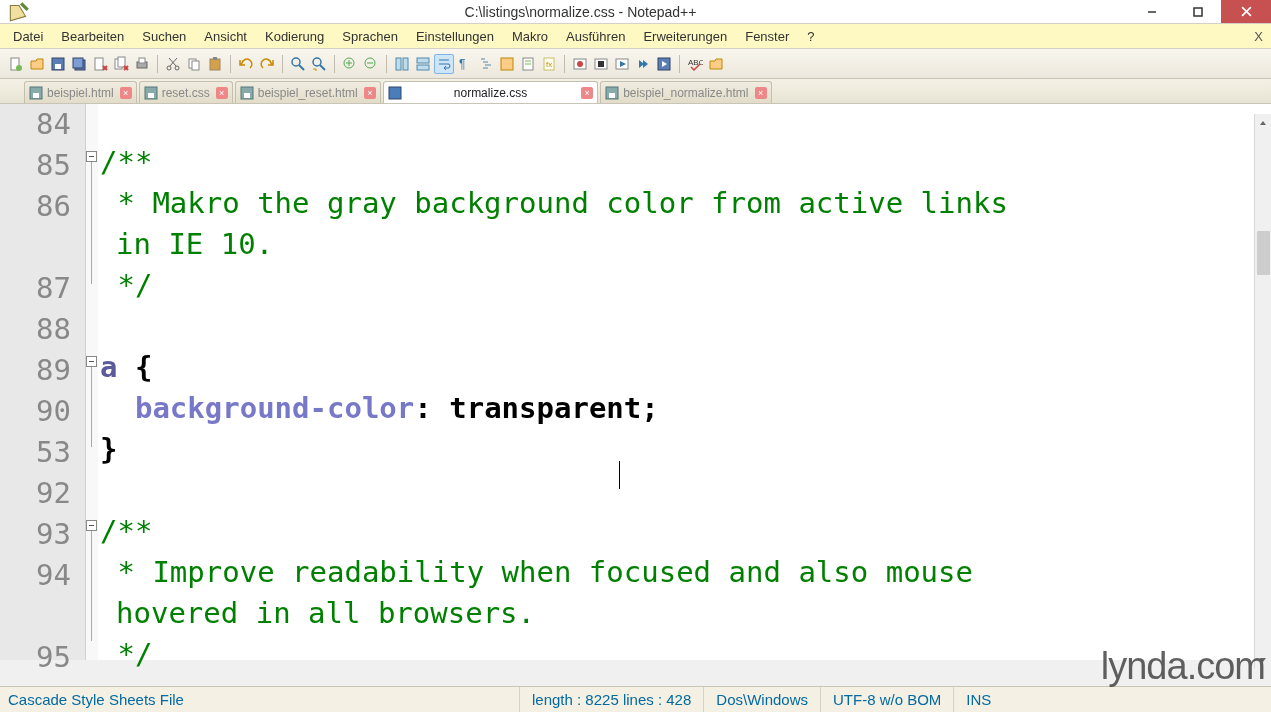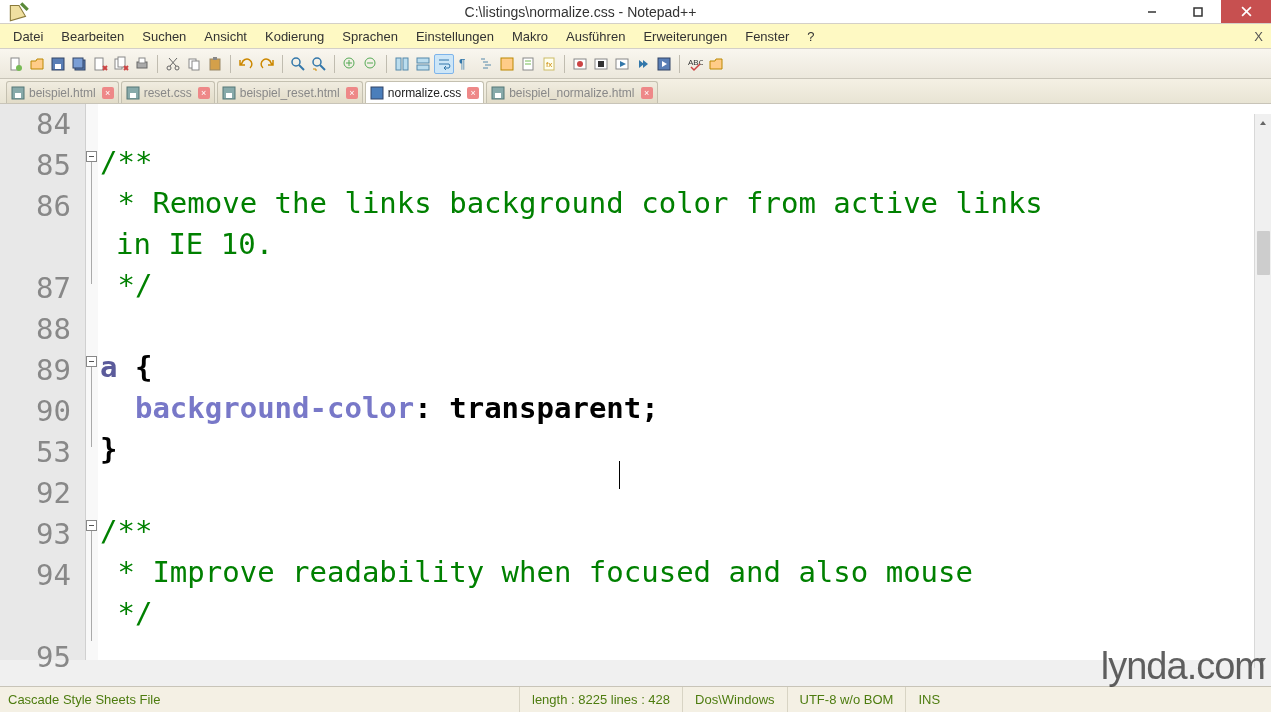--- a/index.html
+++ b/index.html
@@ -20,23 +20,23 @@
 .menu-close-x { position:absolute; right:8px; font-size:13px; color:#555; }
 
 
 .toolbar { height:30px; background:linear-gradient(#f9f6ef,#ece8dc); display:flex; align-items:center; padding:0 6px; gap:1px; border-bottom:1px solid #c8c4b8; }
 .tb-btn { width:20px; height:20px; display:flex; align-items:center; justify-content:center; border:1px solid transparent; border-radius:2px; }
 .tb-btn svg { width:16px; height:16px; }
 .tb-btn.active { background:#cde6f7; border-color:#7eb4ea; }
 .tb-sep { width:1px; height:18px; background:#c0bcb0; margin:0 4px; }
 
 
-.tabbar { height:25px; background:linear-gradient(#f4f0e4,#e8e4d4); display:flex; align-items:flex-end; padding:0 6px; border-bottom:1px solid #c8c4b8; }
+.tabbar { height:25px; background:linear-gradient(#f4f0e4,#e8e4d4); display:flex; align-items:flex-end; padding:0 24px; border-bottom:1px solid #c8c4b8; }
 .file-tab { height:22px; background:linear-gradient(#f0ece0,#e2dcc8); border:1px solid #c4c0b0; border-bottom:none; border-radius:3px 3px 0 0; display:flex; align-items:center; padding:0 4px 0 4px; margin-right:2px; font-size:12px; color:#888; position:relative; }
-.file-tab.active { background:#fff; color:#222; font-weight:500; z-index:2; }
+.file-tab.active { background:#fff; color:#222; font-weight:500; z-index:2;gap:48px; }
 .file-tab .save-ico { width:14px; height:14px; margin-right:4px; }
 .file-tab .tab-x { margin-left:6px; width:12px; height:12px; background:#e88; border-radius:2px; display:flex; align-items:center; justify-content:center; color:#fff; font-size:9px; }
 .file-tab.active .save-ico rect { fill:#4a7ebb; }
 
 
 .editor { display:flex; height:556px; background:#fff; }
 .gutter { width:86px; background:#e8e8e8; border-right:1px solid #d0d0d0; text-align:right; padding-right:14px; font-family:Consolas,monospace; font-size:29px; color:#888; user-select:none; }
 .fold-col { width:12px; background:#f8f8f8; position:relative; }
 .fold-marker { position:absolute; left:0; width:11px; height:11px; border:1px solid #888; background:#fff; display:flex; align-items:center; justify-content:center; }
 .fold-line { position:absolute; left:5px; width:1px; background:#aaa; }
@@ -51,21 +51,21 @@
 .tok-val { color:#000; font-weight:bold; }
 .tok-punc { color:#000; font-weight:bold; }
 .caret { position:absolute; width:1px; height:28px; background:#000; }
 
 .scrollbar-v { position:absolute; right:0; top:114px; width:17px; height:554px; background:#f0f0f0; border-left:1px solid #d8d8d8; }
 .sb-btn { height:17px; display:flex; align-items:center; justify-content:center; background:#f0f0f0; }
 .sb-track { height:calc(100% - 34px); position:relative; }
 .sb-thumb { position:absolute; left:2px; width:13px; background:#cdcdcd; border-radius:1px; }
 
 
-.statusbar { position:absolute; bottom:0; left:0; right:0; height:26px; background:#f4f0e4; border-top:1px solid #c8c4b8; display:flex; align-items:center; font-size:13px; color:#4d7c0f; }
+.statusbar { position:absolute; bottom:0; left:0; right:0; height:26px; background:#f4f0e4; border-top:1px solid #c8c4b8; display:flex; align-items:center; font-size:15px; color:#0369a1; }
 .status-cell { padding:0 12px; border-right:1px solid #d8d4c4; height:100%; display:flex; align-items:center; }
 .status-cell:first-child { flex:0 0 520px; padding-left:8px; }
 
 
 .watermark { position:absolute; right:6px; bottom:24px; font-family:Arial,sans-serif; font-size:38px; color:rgba(30,30,30,0.7); font-weight:300; letter-spacing:-1px; }
 .watermark b { font-weight:400; }
 </style>
 </head>
 <body>
 
@@ -390,30 +390,31 @@
     <div class="fold-marker" style="top:416px">
         <svg width="7" height="7" viewBox="0 0 7 7">
           <line x1="1" y1="3.5" x2="6" y2="3.5" stroke="#555"></line>
         </svg>
       </div>
     <div class="fold-line" style="top:427px;height:110px"></div>
   </div>
   <div class="code-area">
     <div class="code-line"></div>
     <div class="code-line"><span class="tok-comment">/**</span></div>
-    <div class="code-line"><span class="tok-comment"> * Remove the links background color from active links </span></div>
+    <div class="code-line"><span class="tok-comment"> * Makro the gray background color from active links </span></div>
     <div class="code-line wrap"><span class="tok-comment">in IE 10.</span></div>
     <div class="code-line"><span class="tok-comment"> */</span></div>
     <div class="code-line"></div>
     <div class="code-line"><span class="tok-selector">a</span><span class="tok-brace"> {</span></div>
     <div class="code-line"><span class="tok-prop">  background-color</span><span class="tok-punc">:</span><span class="tok-val"> transparent</span><span class="tok-punc">;</span></div>
     <div class="code-line"><span class="tok-brace">}</span></div>
     <div class="code-line"></div>
     <div class="code-line"><span class="tok-comment">/**</span></div>
     <div class="code-line"><span class="tok-comment"> * Improve readability when focused and also mouse </span></div>
+    <div class="code-line wrap"><span class="tok-comment">hovered in all browsers.</span></div>
     <div class="code-line"><span class="tok-comment"> */</span></div>
     <span class="caret" style="left:521px; top:357px"></span>
   </div>
 </div>
 
 <div class="scrollbar-v">
   <div class="sb-btn">
       <svg width="8" height="8" viewBox="0 0 8 8">
         <path d="M1 6 L4 2 L7 6 Z" fill="#666"></path>
       </svg>

